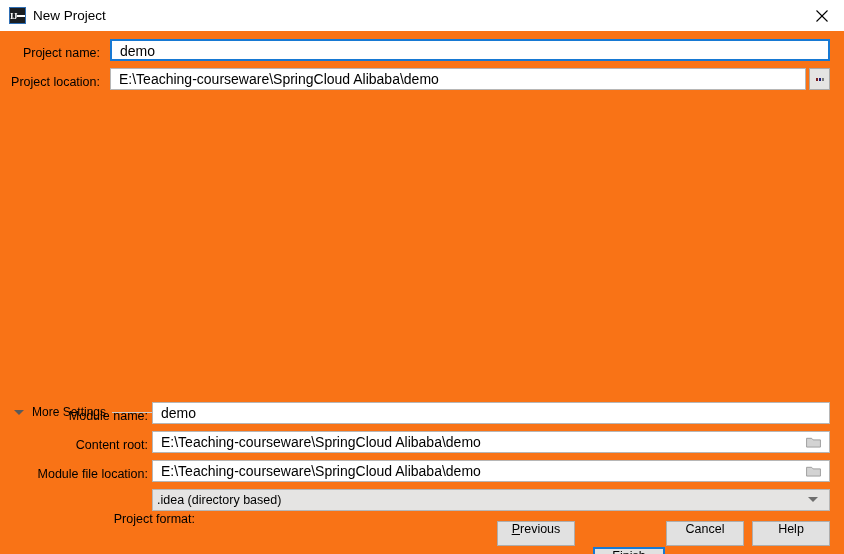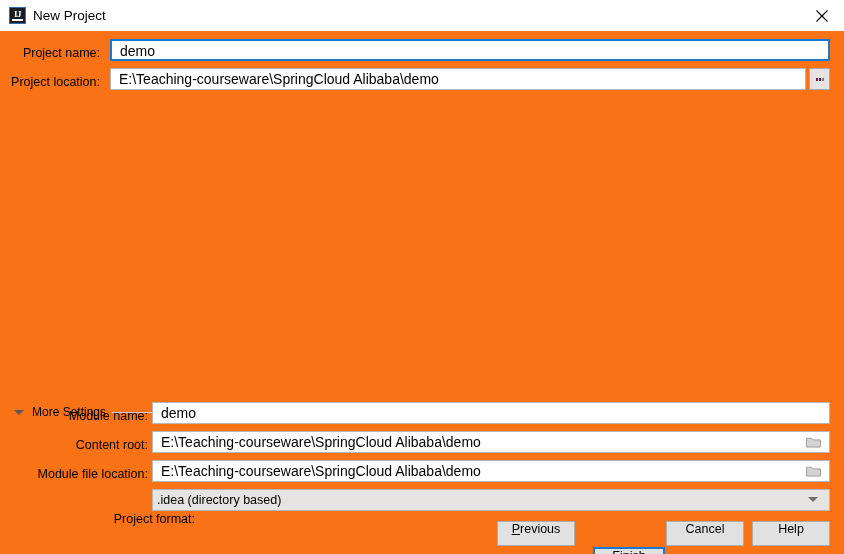--- a/index.html
+++ b/index.html
@@ -28,21 +28,21 @@
     align-items: center;
   }
   .app-icon {
     position: absolute;
     left: 9px; top: 7px;
     width: 17px; height: 17px;
     background: #1b1f23;
     border: 1px solid #2f6fb5;
     box-sizing: border-box;
     display: flex;
-    flex-direction: column;
+    flex-direction: row;
     align-items: center;
     justify-content: center;
   }
   .app-icon .glyph {
     color: #ffffff;
     font-size: 9px;
     font-weight: bold;
     line-height: 8px;
     letter-spacing: -0.5px;
     font-family: "Liberation Serif", serif;

